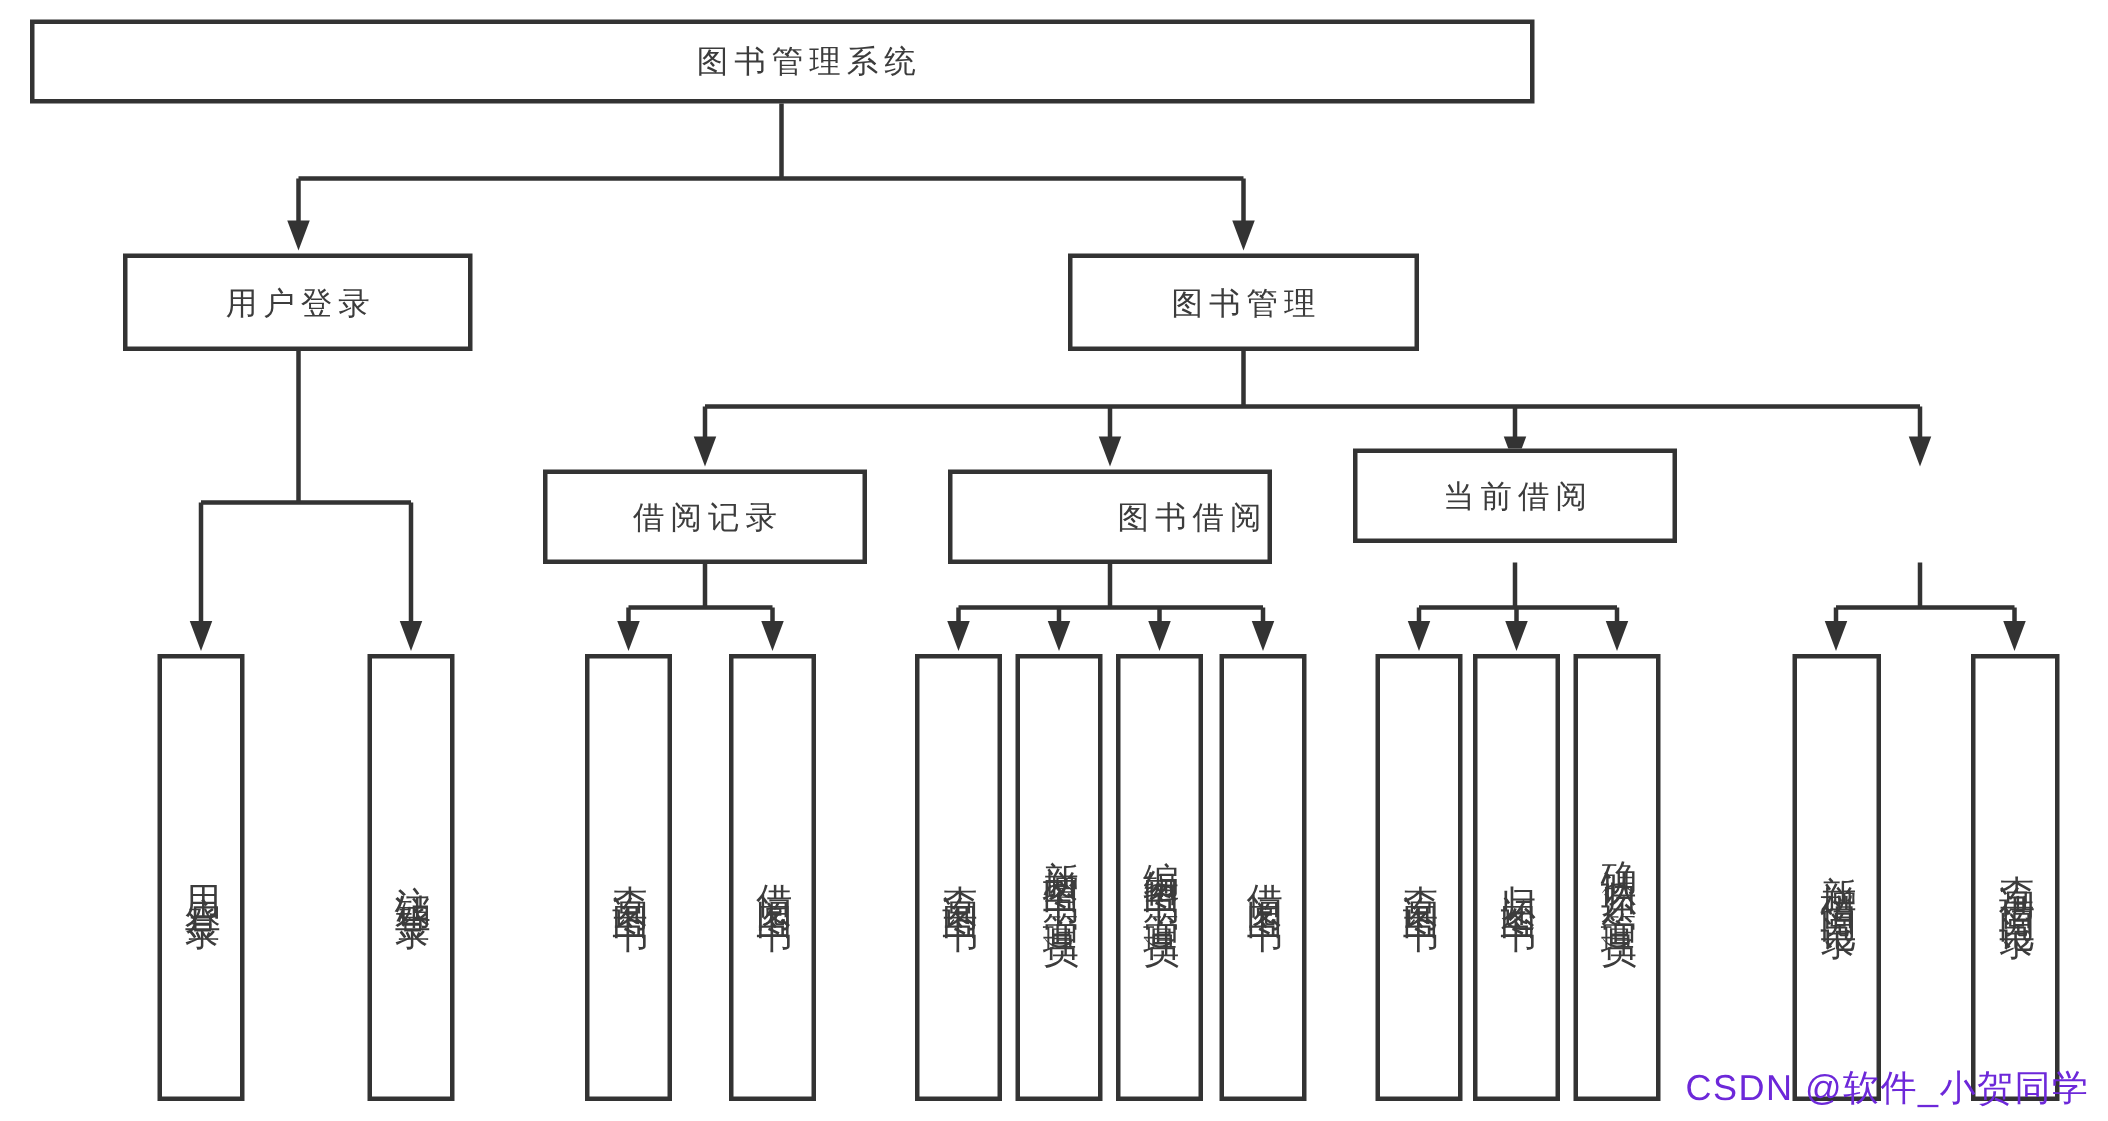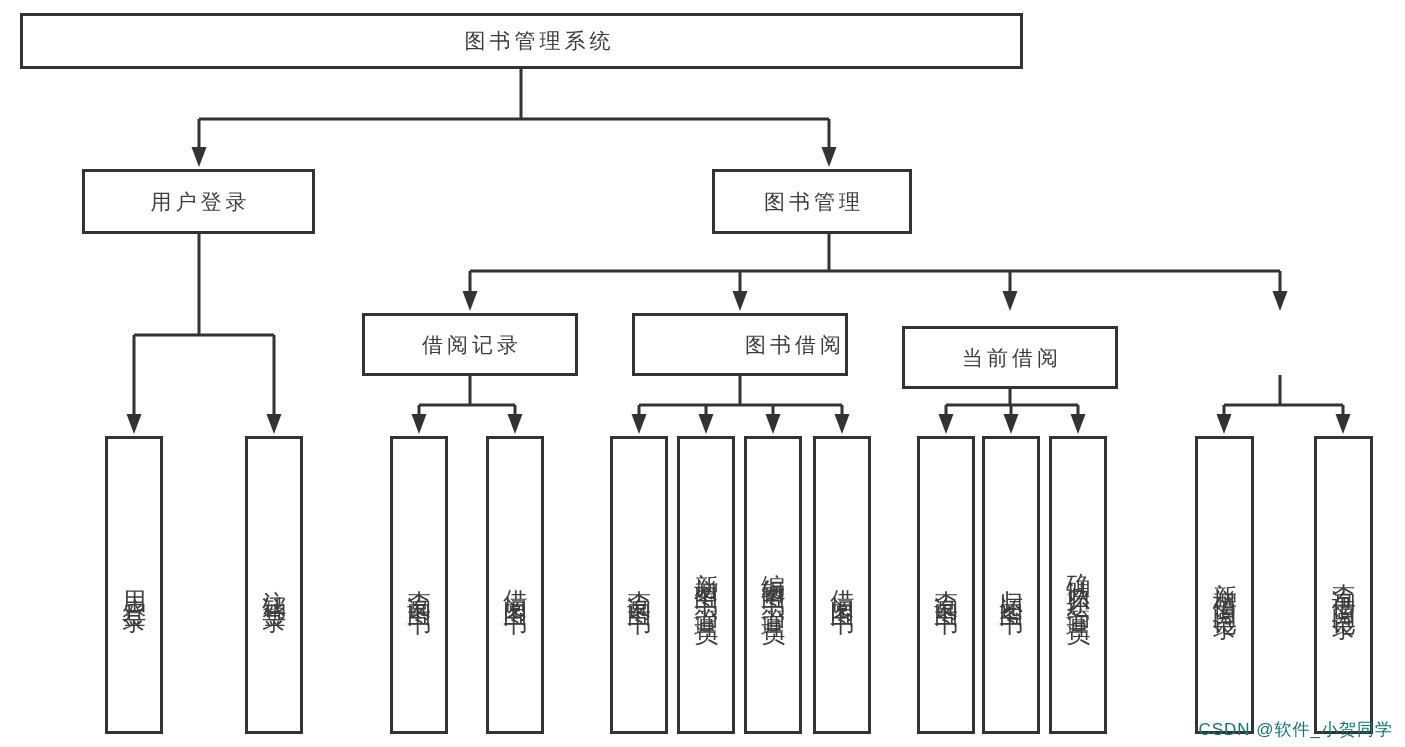--- a/index.html
+++ b/index.html
@@ -38,48 +38,48 @@
     text-orientation: mixed;
     font-size: 24px;
     letter-spacing: 7px;
     line-height: 1.1;
     white-space: nowrap;
   }
   
   .n-root   { left: 20px;  top: 13px;  width: 1003px; height: 56px; padding-left: 32px; }
   
   .n-login  { left: 82px;  top: 169px; width: 233px;  height: 65px; }
-  .n-mgmt   { left: 712px; top: 169px; width: 200px;  height: 65px; }
+  .n-mgmt   { left: 712px; top: 169px; width: 234px;  height: 65px; }
   
   .n-rec    { left: 362px;  top: 313px; width: 216px; height: 63px; }
   .n-borrow { left: 632px;  top: 313px; width: 216px; height: 63px; justify-content: flex-end; }
-  .n-cur    { left: 902px;  top: 326px; width: 216px; height: 63px; align-items: center; }
+  .n-cur    { left: 902px;  top: 299px; width: 216px; height: 63px; align-items: center; }
   .n-rcd    { left: 1172px; top: 313px; width: 216px; height: 63px; }
   
   .leaf { top: 436px; width: 58px; height: 298px; }
   .l-1  { left: 105px; }
   .l-2  { left: 245px; }
   .l-3  { left: 390px; }
   .l-4  { left: 486px; }
   .l-5  { left: 610px; }
   .l-6  { left: 677px; }
   .l-7  { left: 744px; }
   .l-8  { left: 813px; }
   .l-9  { left: 917px; }
   .l-10 { left: 982px; }
   .l-11 { left: 1049px; }
   .l-12 { left: 1195px; width: 59px; }
   .l-13 { left: 1314px; width: 59px; }
   #watermark {
     position: absolute;
     right: 12px;
     bottom: 6px;
-    font-size: 17px;
+    font-size: 24px;
     letter-spacing: 1px;
-    color: #0f766e;
+    color: #6d28d9;
     z-index: 5;
     white-space: nowrap;
   }
 </style>
 </head>
 <body>
 
 <div id="canvas">
 
   <svg id="connectors" viewBox="0 0 1405 747" xmlns="http://www.w3.org/2000/svg">

